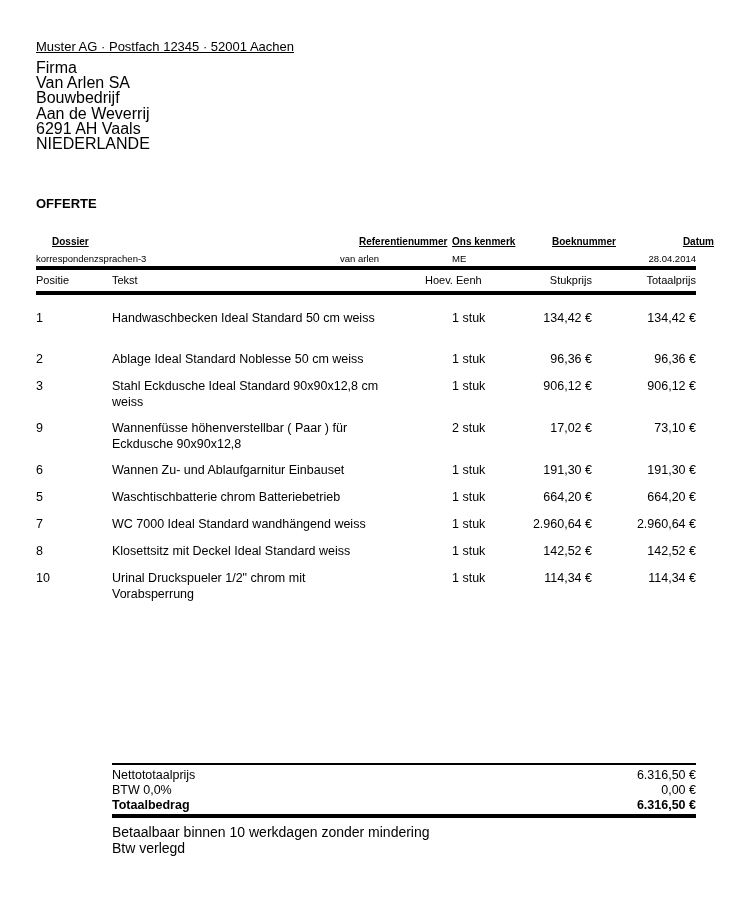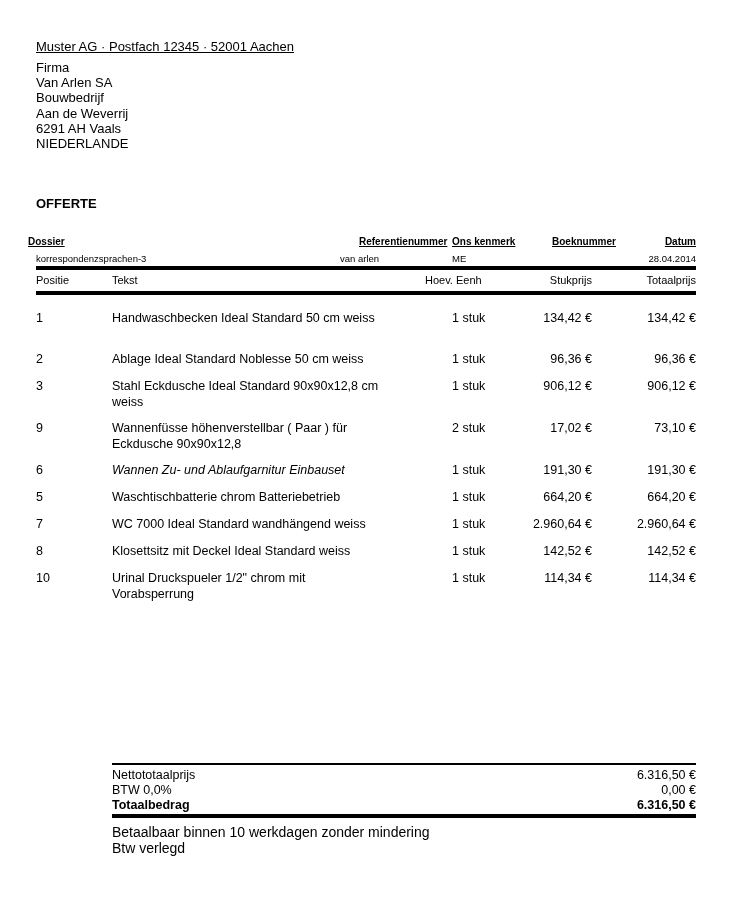--- a/index.html
+++ b/index.html
@@ -4,21 +4,21 @@
   <style>
     html, body { margin: 0; padding: 0; background: #ffffff; }
     body {
       width: 730px; height: 900px; position: relative; overflow: hidden;
       font-family: "Liberation Sans", sans-serif; color: #000;
     }
     .abs { position: absolute; }
     .sender {
       left: 36px; top: 39px; font-size: 13px; text-decoration: underline; white-space: nowrap; text-align: center;
     }
-    .address { left: 36px; top: 60px; font-size: 13px; line-height: 15.2px; }
+    .address { left: 36px; top: 60px; font-size: 16px; line-height: 15.2px; }
     .address div { white-space: nowrap; }
     .title { left: 36px; top: 196px; font-size: 13px; font-weight: bold; }
 
     .meta-label { top: 236px; font-size: 10px; font-weight: bold; text-decoration: underline; white-space: nowrap; }
     .meta-value { top: 253px; font-size: 9.5px; white-space: nowrap; }
     .right { text-align: right; }
 
     .rule { left: 36px; width: 660px; background: #000; }
     .rule-thick { height: 4px; }
 
@@ -47,25 +47,25 @@
   <div>Firma</div>
   <div>Van Arlen SA</div>
   <div>Bouwbedrijf</div>
   <div>Aan de Weverrij</div>
   <div>6291 AH Vaals</div>
   <div>NIEDERLANDE</div>
 </div>
 
 <div class="abs title">OFFERTE</div>
 
-<div class="abs meta-label" style="left:28px;">Dossier</div>
+<div class="abs meta-label" style="left:52px;">Dossier</div>
 <div class="abs meta-label" style="left:359px;">Referentienummer</div>
 <div class="abs meta-label" style="left:452px;">Ons kenmerk</div>
 <div class="abs meta-label" style="left:552px;">Boeknummer</div>
-<div class="abs meta-label right" style="right:34px;margin-left:15px;">Datum</div>
+<div class="abs meta-label right" style="right:16px;margin-left:15px;">Datum</div>
 
 <div class="abs meta-value" style="left:36px;">korrespondenzsprachen-3</div>
 <div class="abs meta-value" style="left:340px;">van arlen</div>
 <div class="abs meta-value" style="left:452px;">ME</div>
 <div class="abs meta-value" style="left:552px;"></div>
 <div class="abs meta-value right" style="right:34px;">28.04.2014</div>
 
 <div class="abs rule rule-thick" style="top:266px;"></div>
 
 <div class="abs col-head" style="left:36px;">Positie</div>
@@ -99,21 +99,21 @@
 </div>
 <div class="row" style="top:420px;">
   <span class="pos">9</span>
   <span class="text" style="width:250px;">Wannenfüsse höhenverstellbar ( Paar ) für Eckdusche 90x90x12,8</span>
   <span class="qty">2 stuk</span>
   <span class="unit">17,02 €</span>
   <span class="total">73,10 €</span>
 </div>
 <div class="row" style="top:462px;">
   <span class="pos">6</span>
-  <span class="text" style="width:300px;font-style:italic;">Wannen Zu- und Ablaufgarnitur Einbauset</span>
+  <span class="text" style="width:300px;">Wannen Zu- und Ablaufgarnitur Einbauset</span>
   <span class="qty">1 stuk</span>
   <span class="unit">191,30 €</span>
   <span class="total">191,30 €</span>
 </div>
 <div class="row" style="top:489px;">
   <span class="pos">5</span>
   <span class="text" style="width:300px;">Waschtischbatterie chrom Batteriebetrieb</span>
   <span class="qty">1 stuk</span>
   <span class="unit">664,20 €</span>
   <span class="total">664,20 €</span>

